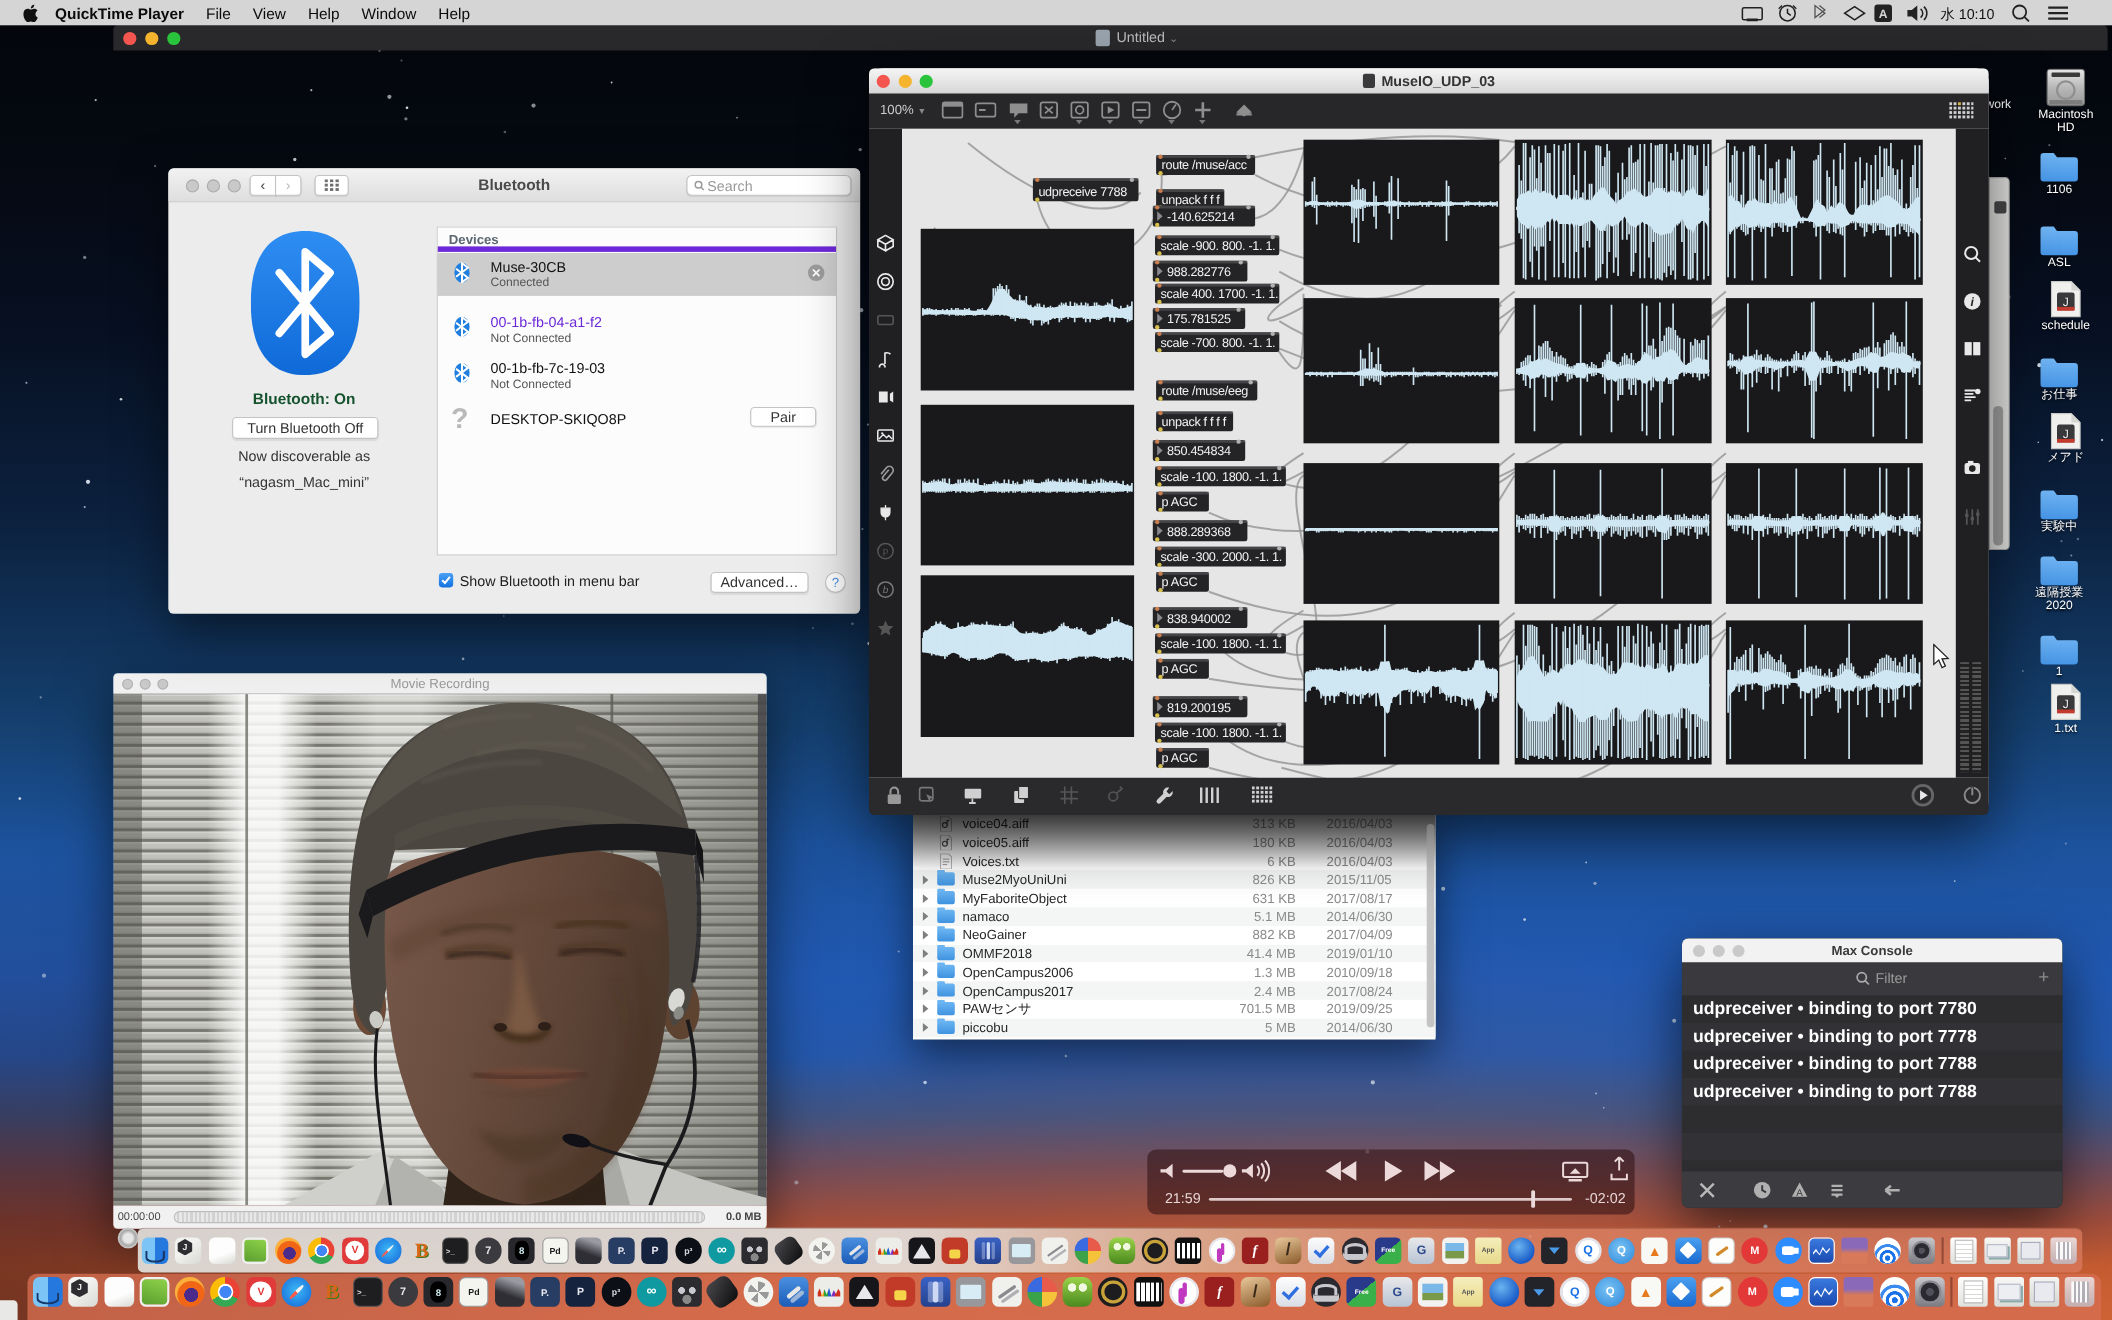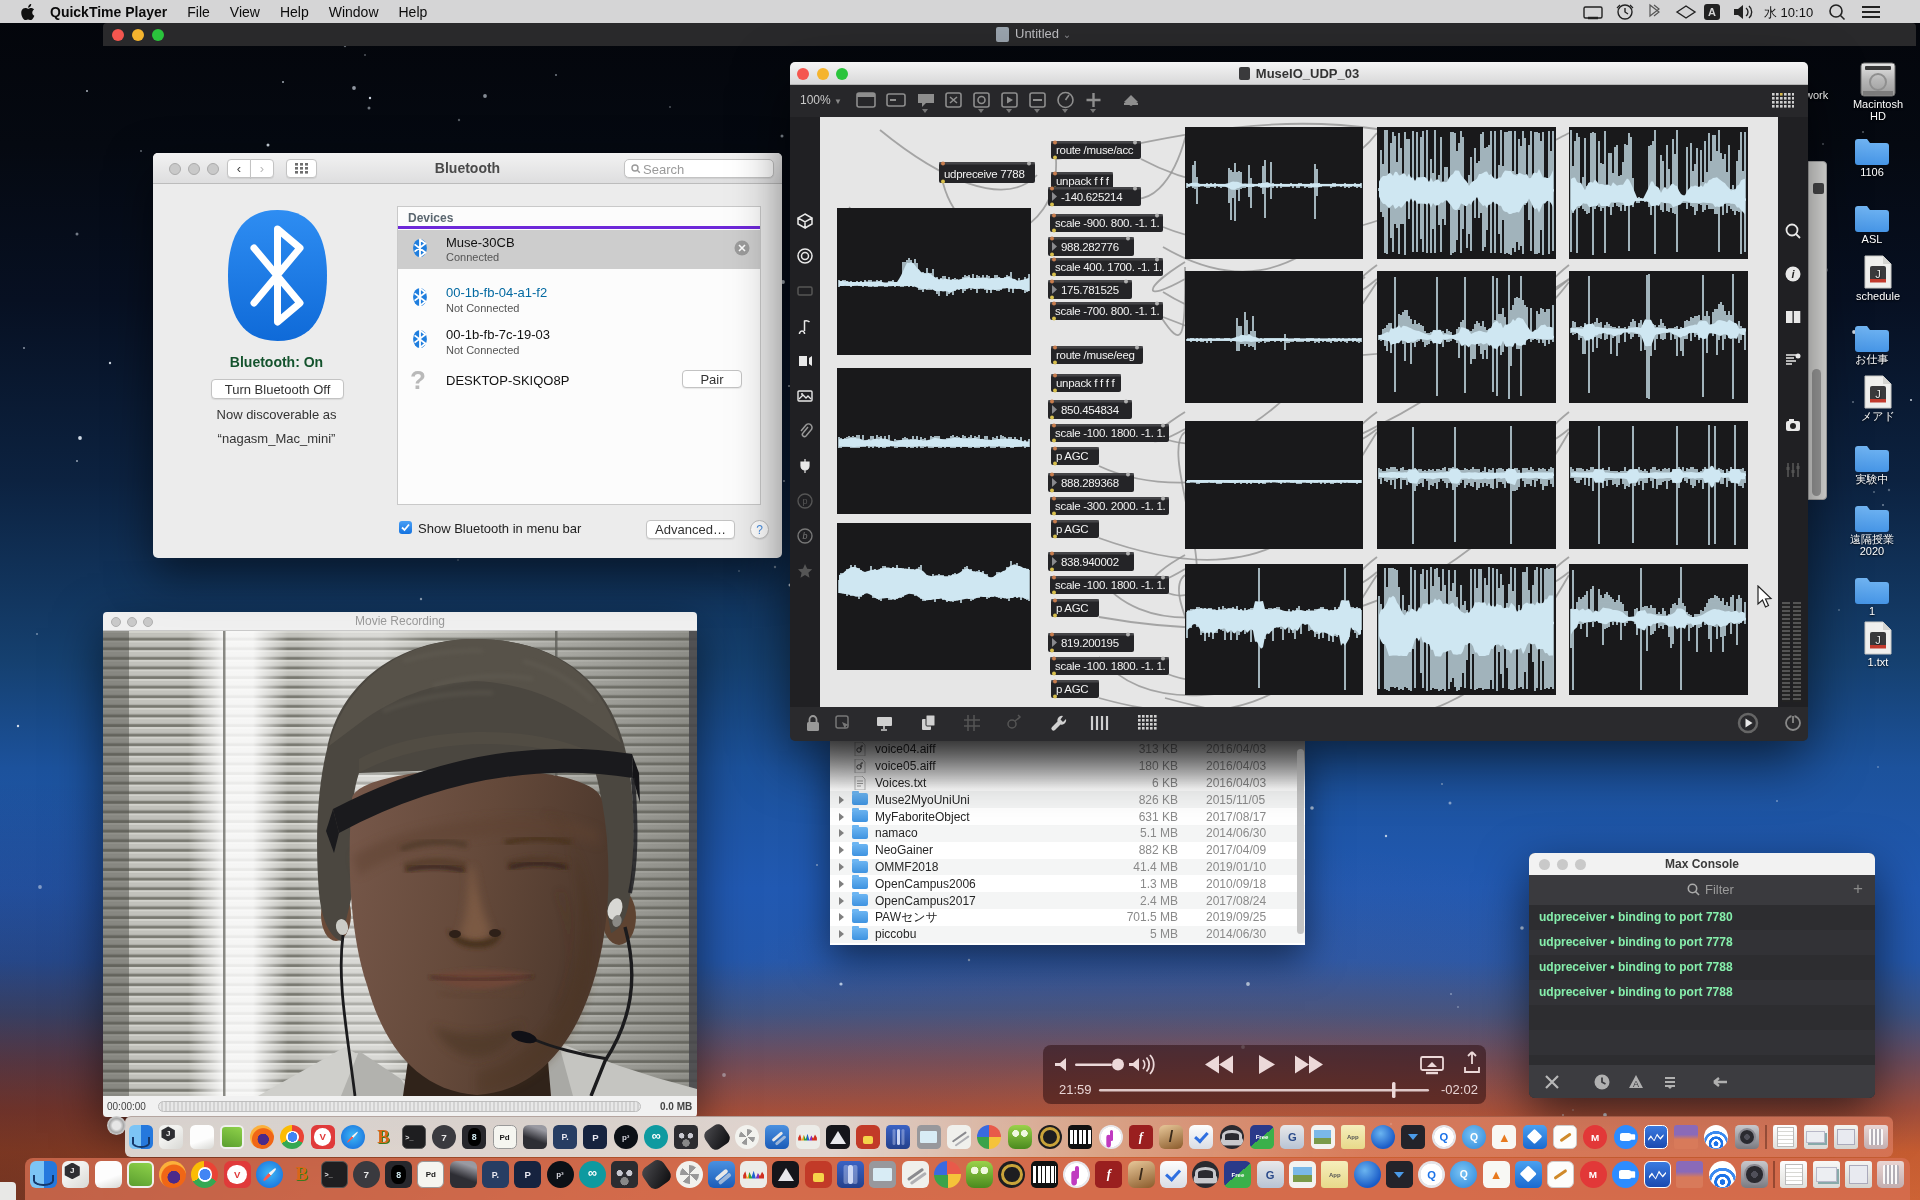--- a/index.html
+++ b/index.html
@@ -41,21 +41,21 @@
 .movwin{left:103px;top:612px;width:594px;height:505px;z-index:9;box-shadow:0 16px 45px rgba(0,0,0,.55)}
 .movtitle{position:absolute;left:0;top:0;width:100%;height:19px;background:#f0f0f0;
  border-radius:4px 4px 0 0;border-bottom:1px solid #c9c9c9;text-align:center;
  font-size:12px;color:#9a9a9a;line-height:19px}
 .movbot{position:absolute;left:0;top:484px;width:100%;height:21px;background:#f1f1f1;
  border-radius:0 0 4px 4px;font-size:10px;color:#444}
 .console{left:1529px;top:853px;width:346px;height:245px;border-radius:6px;z-index:14;
  box-shadow:0 18px 50px rgba(0,0,0,.6);background:#333336;overflow:hidden}
 .contitle{position:absolute;left:0;top:0;width:100%;height:22px;background:#f2f2f2;
  text-align:center;font-size:12px;color:#3a3a3a;line-height:22px;font-weight:700}
-.crow{position:absolute;left:0;width:100%;height:25px;color:#86efac;font-size:12px;
+.crow{position:absolute;left:0;width:100%;height:25px;color:#ffffff;font-size:16px;
  font-weight:700;line-height:25px;padding-left:10px}
 .qtover{left:1043px;top:1045px;width:443px;height:59px;background:rgba(46,14,16,.55);
  border-radius:8px;z-index:30;backdrop-filter:none}
 .dockV{left:125px;top:1116px;width:1768px;height:41px;z-index:40;border-radius:6px;
  background:linear-gradient(90deg,rgba(228,225,221,.92) 0%,rgba(226,222,218,.92) 40%,rgba(222,176,150,.85) 55%,rgba(219,130,100,.82) 70%,rgba(216,120,92,.82) 100%);
  display:flex;align-items:center;justify-content:space-between;padding:0 4px;border-top:1px solid rgba(90,50,40,.35)}
 .dockR{left:25px;top:1158px;width:1885px;height:42px;z-index:45;border-radius:8px 8px 0 0;
  background:rgba(214,110,82,.78);display:flex;align-items:flex-start;justify-content:space-between;padding:3px 5px 0 5px}
 .ic{flex:none;position:relative;border-radius:22%;overflow:hidden}
 .dockV .ic{width:24px;height:24px}
@@ -575,38 +575,38 @@
           <stop offset="0" stop-color="#2e8df2"></stop>
           <stop offset="1" stop-color="#0f6ad8"></stop>
         </linearGradient>
       </defs>
  </svg>
  <div class="abs" style="left:0;top:201px;width:247px;text-align:center;font-size:14px;font-weight:700;color:#14532d">Bluetooth: On</div>
  <div class="btn3d" style="left:58px;top:226px;width:133px;height:20px;font-size:13px;line-height:19px">Turn Bluetooth Off</div>
  <div class="abs" style="left:0;top:254px;width:247px;text-align:center;font-size:13px;color:#333">Now discoverable as</div>
  <div class="abs" style="left:0;top:278px;width:247px;text-align:center;font-size:13px;color:#333">“nagasm_Mac_mini”</div>
  <div class="devices">
-  <div style="position:absolute;left:0;top:0;width:100%;height:22px;border-bottom:3px solid #6d28d9;background:#fcfcfc">
+  <div style="position:absolute;left:0;top:0;width:100%;height:22px;border-bottom:5px solid #6d28d9;background:#fcfcfc">
    <span style="margin-left:10px;line-height:22px;font-size:12px;font-weight:700;color:#5b6770">Devices</span></div>
   <div style="position:absolute;left:0;top:23px;width:100%;height:39px;background:#cdcdcd"></div>
   <svg class="abs" style="left:12px;top:31px" width="20" height="20" viewBox="-2 -1 16 22">
         <ellipse cx="6" cy="10" rx="7.6" ry="10" fill="#1f7ede"></ellipse>
         <path d="M0 6 L12 15 L6 19.5 L6 0.5 L12 5 L0 14" stroke="#fff" stroke-width="2" fill="none" stroke-linejoin="round"></path>
       </svg>
   <div style="position:absolute;left:48px;top:28px;font-size:13px;color:#111">Muse-30CB</div>
   <div style="position:absolute;left:48px;top:44px;font-size:11px;color:#555">Connected</div>
   <svg style="position:absolute;right:10px;top:33px" width="16" height="16">
         <circle cx="8" cy="8" r="7.5" fill="#9b9b9b"></circle>
         <path d="M5 5 l6 6 M11 5 l-6 6" stroke="#fcfcfc" stroke-width="1.6"></path>
       </svg>
   <svg class="abs" style="left:12px;top:80px" width="20" height="20" viewBox="-2 -1 16 22">
         <ellipse cx="6" cy="10" rx="7.6" ry="10" fill="#1f7ede"></ellipse>
         <path d="M0 6 L12 15 L6 19.5 L6 0.5 L12 5 L0 14" stroke="#fff" stroke-width="2" fill="none" stroke-linejoin="round"></path>
       </svg>
-  <div style="position:absolute;left:48px;top:78px;font-size:13px;color:#0369a1">00-1b-fb-04-a1-f2</div>
+  <div style="position:absolute;left:48px;top:78px;font-size:13px;color:#6d28d9">00-1b-fb-04-a1-f2</div>
   <div style="position:absolute;left:48px;top:95px;font-size:11px;color:#555">Not Connected</div>
   <svg class="abs" style="left:12px;top:122px" width="20" height="20" viewBox="-2 -1 16 22">
         <ellipse cx="6" cy="10" rx="7.6" ry="10" fill="#1f7ede"></ellipse>
         <path d="M0 6 L12 15 L6 19.5 L6 0.5 L12 5 L0 14" stroke="#fff" stroke-width="2" fill="none" stroke-linejoin="round"></path>
       </svg>
   <div style="position:absolute;left:48px;top:120px;font-size:13px;color:#111">00-1b-fb-7c-19-03</div>
   <div style="position:absolute;left:48px;top:137px;font-size:11px;color:#555">Not Connected</div>
   <div style="position:absolute;left:12px;top:158px;font-size:26px;color:#b9b9b9;font-weight:700">?</div>
   <div style="position:absolute;left:48px;top:166px;font-size:13px;color:#111">DESKTOP-SKIQO8P</div>
   <div class="btn3d" style="left:284px;top:163px;width:60px;height:18px;font-size:13px;line-height:17px">Pair</div>

